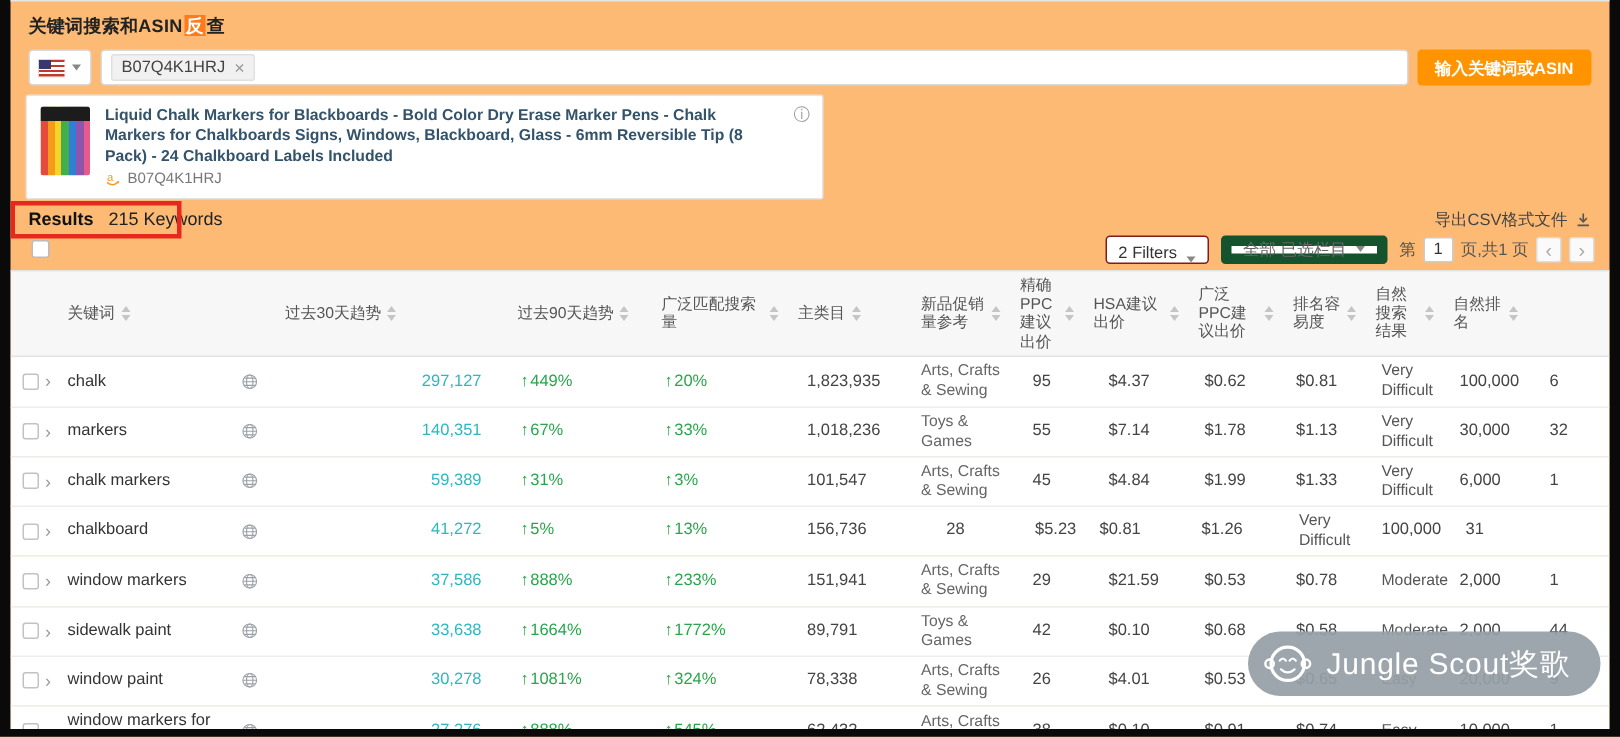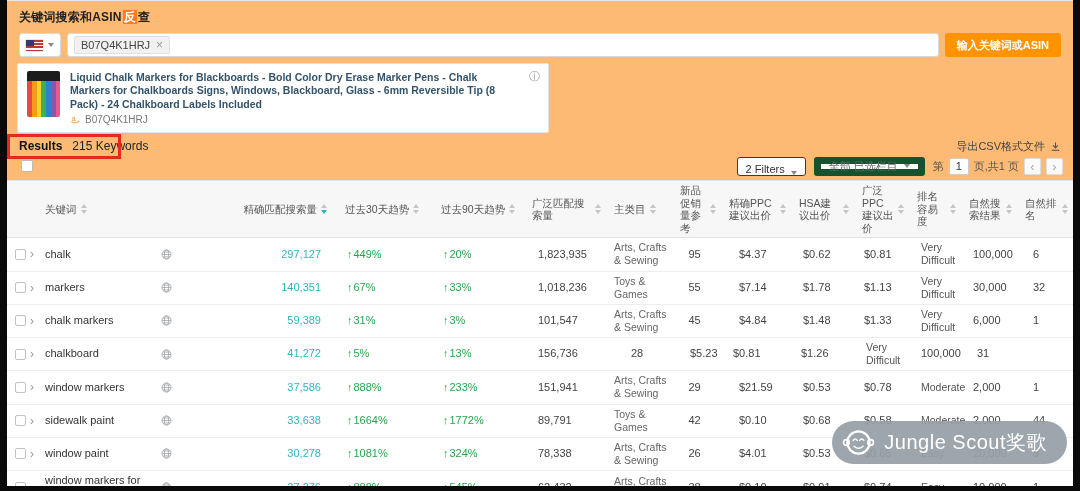--- a/index.html
+++ b/index.html
@@ -158,27 +158,20 @@
     <div class="tablewrap">
       <div class="thead-row">
           <div class="th"></div>
           <div class="th hc0">
             <span class="hlabel">关键词</span>
             <span class="sort">
               <i class="su"></i>
               <i class="sd"></i>
             </span>
           </div>
-          <div class="th hc1">
-            <span class="hlabel">精确匹配搜索量</span>
-            <span class="sort sorted">
-              <i class="su"></i>
-              <i class="sd"></i>
-            </span>
-          </div>
           <div class="th hc2">
             <span class="hlabel">过去30天趋势</span>
             <span class="sort">
               <i class="su"></i>
               <i class="sd"></i>
             </span>
           </div>
           <div class="th hc3">
             <span class="hlabel">过去90天趋势</span>
             <span class="sort">
@@ -328,21 +321,21 @@
                 </svg>
               </span>
             </div>
             <div class="td c-exact">59,389</div>
             <div class="td c-trend"><span class="up">↑</span>31%</div>
             <div class="td c-trend"><span class="up">↑</span>3%</div>
             <div class="td c-broad">101,547</div>
             <div class="td c-cat">Arts, Crafts &amp; Sewing</div>
             <div class="td c-promo">45</div>
             <div class="td c-hsa">$4.84</div>
-            <div class="td c-eppc">$1.48</div>
+            <div class="td c-eppc">$1.99</div>
             <div class="td c-bppc">$1.33</div>
             <div class="td c-ease">Very Difficult</div>
             <div class="td c-org">6,000</div>
             <div class="td c-rank">1</div>
           </div>
           <div class="trow">
             <div class="td c-sel">
               <span class="cb"></span>
               <span class="rchev">›</span>
             </div>

